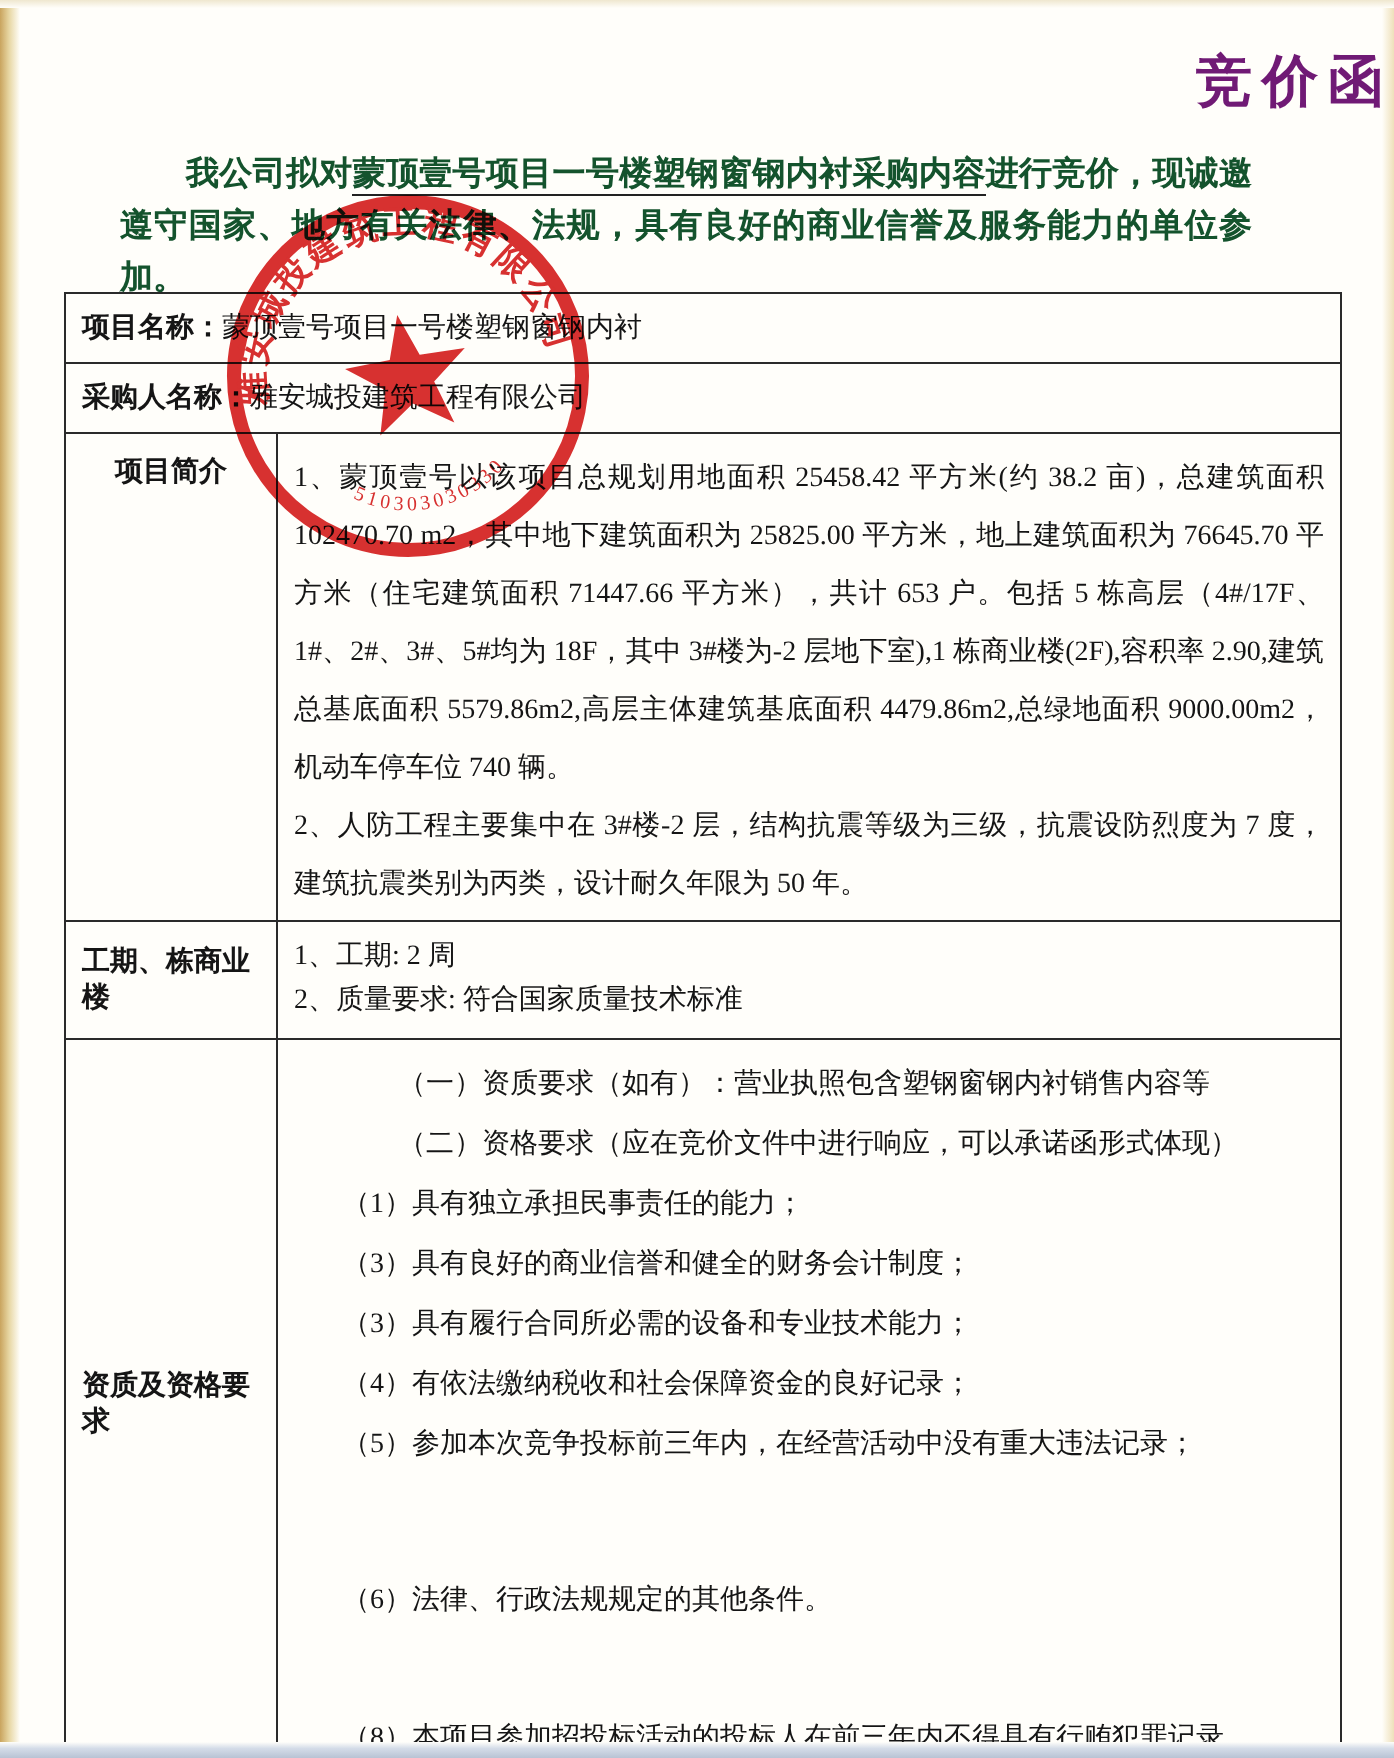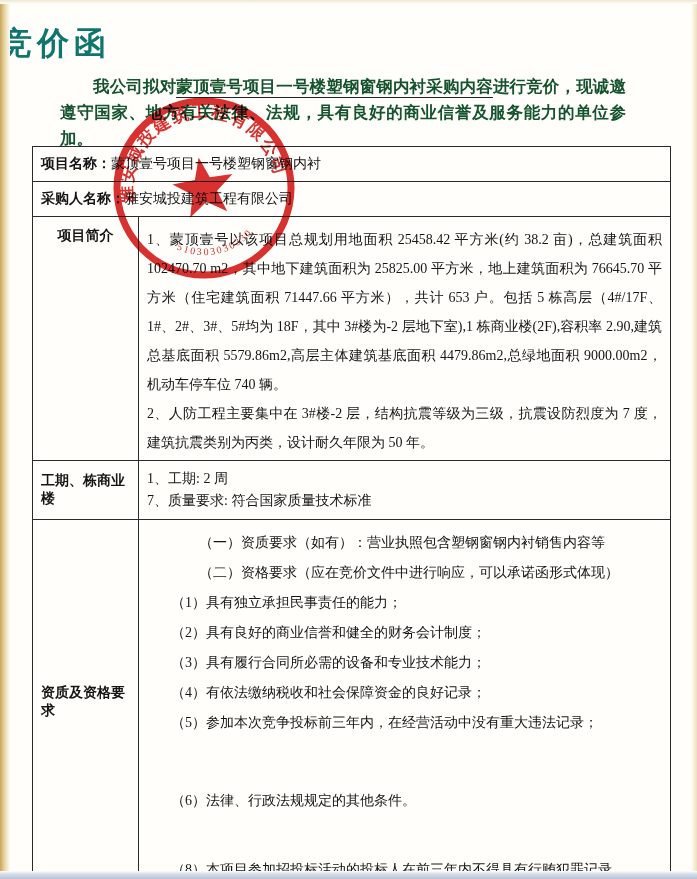--- a/index.html
+++ b/index.html
@@ -14,22 +14,22 @@
     background:linear-gradient(to right,#c9a45e 0,#e7d6a2 45%,#f6efd9 80%,#fffefa 100%);z-index:5;}
   .edge-right{position:absolute;right:0;top:0;bottom:0;width:6px;
     background:linear-gradient(to left,#eee0ba 0,#faf5e6 70%,#fffefa 100%);z-index:5;}
   .edge-bottom{position:absolute;left:0;right:0;bottom:0;height:8px;
     background:linear-gradient(to top,#b8c3d4 0,#d4dce8 60%,#fffefa 100%);z-index:6;}
   .edge-top{position:absolute;left:0;right:0;top:0;height:4px;
     background:linear-gradient(to bottom,#efe7cf 0,#fffefa 100%);z-index:5;}
 
   .title{
     position:absolute;top:22px;left:0;width:100%;
-    text-align:left;font-size:32px;font-weight:800;letter-spacing:5px;
-    color:#0f766e;
+    text-align:right;font-size:28px;font-weight:800;letter-spacing:5px;
+    color:#701a75;
   }
   .intro{
     position:absolute;top:74px;left:60px;width:566px;
     font-size:16.5px;line-height:26px;font-weight:600;color:#14532d;
     text-indent:2em;text-align:justify;
   }
   .intro .ul{border-bottom:1.2px solid #222;padding-bottom:1px;}
 
   table.doc{
     position:absolute;left:32px;top:146px;width:638px;
@@ -100,30 +100,30 @@
     <td class="lbl">项目简介</td>
     <td class="cnt" colspan="3">
       <div class="para">1、蒙顶壹号以该项目总规划用地面积 25458.42 平方米(约 38.2 亩)，总建筑面积 102470.70 m2，其中地下建筑面积为 25825.00 平方米，地上建筑面积为 76645.70 平方米（住宅建筑面积 71447.66 平方米），共计 653 户。包括 5 栋高层（4#/17F、1#、2#、3#、5#均为 18F，其中 3#楼为-2 层地下室),1 栋商业楼(2F),容积率 2.90,建筑总基底面积 5579.86m2,高层主体建筑基底面积 4479.86m2,总绿地面积 9000.00m2，机动车停车位 740 辆。</div>
       <div class="para">2、人防工程主要集中在 3#楼-2 层，结构抗震等级为三级，抗震设防烈度为 7 度，建筑抗震类别为丙类，设计耐久年限为 50 年。</div>
     </td>
   </tr>
   <tr class="r6">
     <td class="lbl">工期、栋商业楼</td>
     <td class="cnt" colspan="3">
       <div class="line">1、工期: 2 周</div>
-      <div class="line">7、质量要求: 符合国家质量技术标准</div>
+      <div class="line">2、质量要求: 符合国家质量技术标准</div>
     </td>
   </tr>
   <tr class="r7">
     <td class="lbl">资质及资格要求</td>
     <td class="cnt" colspan="3">
       <div class="line">（一）资质要求（如有）：营业执照包含塑钢窗钢内衬销售内容等</div>
       <div class="line">（二）资格要求（应在竞价文件中进行响应，可以承诺函形式体现）</div>
       <div class="line outdent">（1）具有独立承担民事责任的能力；</div>
-      <div class="line outdent">（2）具有良好的商业信誉和健全的财务会计制度；</div>
+      <div class="line outdent">（3）具有良好的商业信誉和健全的财务会计制度；</div>
       <div class="line outdent">（3）具有履行合同所必需的设备和专业技术能力；</div>
       <div class="line outdent">（4）有依法缴纳税收和社会保障资金的良好记录；</div>
       <div class="line outdent">（5）参加本次竞争投标前三年内，在经营活动中没有重大违法记录；</div>
       <div class="line tight outdent">（6）法律、行政法规规定的其他条件。</div>
       <div class="line tight outdent">（8）本项目参加招投标活动的投标人在前三年内不得具有行贿犯罪记录</div>
     </td>
   </tr>
 
 </tbody>
   </table>

